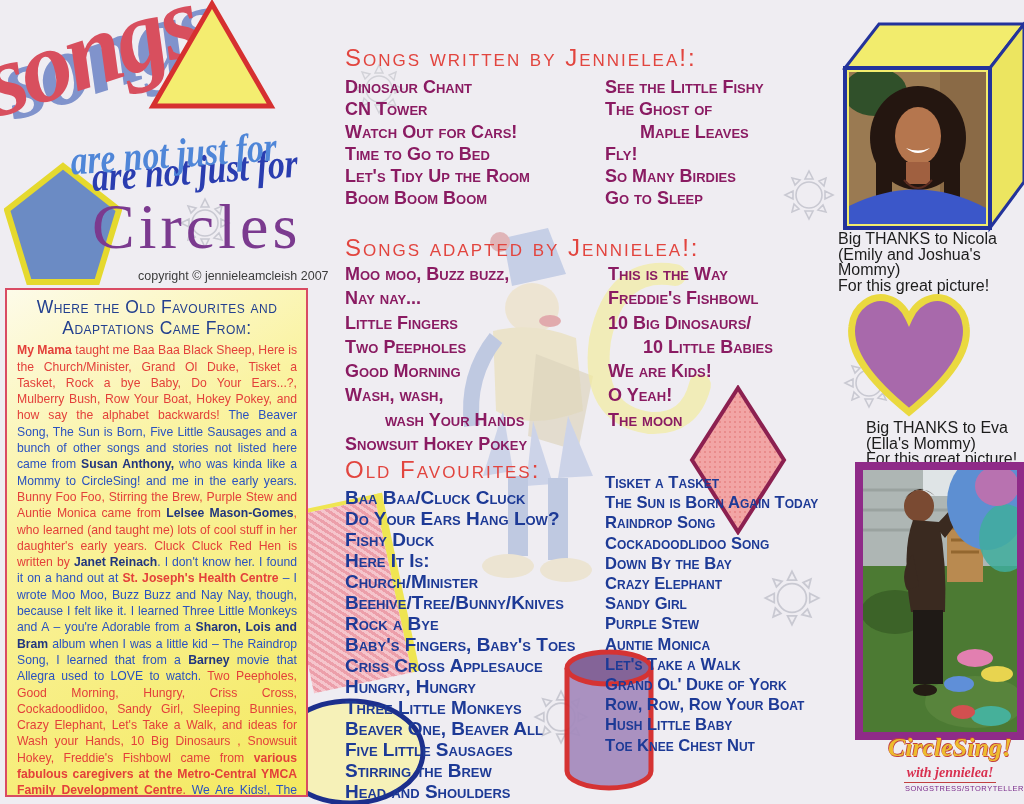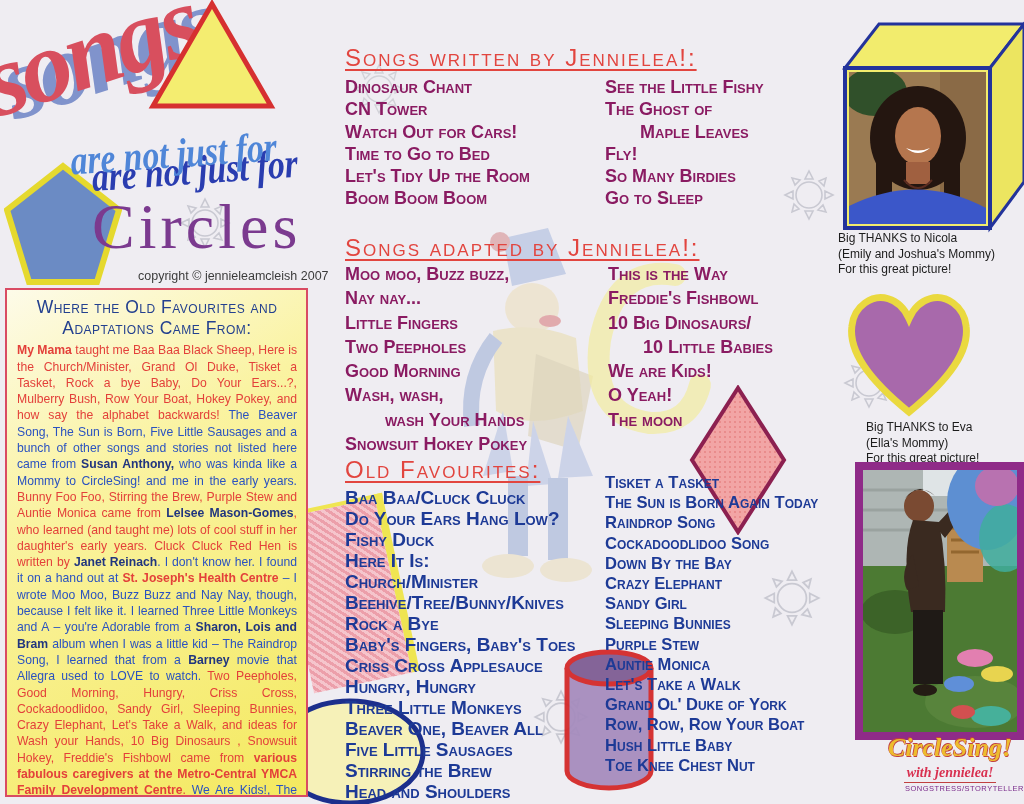--- a/index.html
+++ b/index.html
@@ -16,41 +16,41 @@
   .songs-front{left:0;top:0;color:#d84f5e;}
   .mid-wrap{left:72px;top:126px;width:300px;height:100px;transform:rotate(-4deg);z-index:2;}
   .mid-wrap span{position:absolute;font:italic 700 41px "Liberation Serif",serif;transform:scaleX(.82);transform-origin:left;white-space:nowrap;}
   .mid-back{left:20px;top:18px;color:#2a3db0;}
   .mid-front{left:0;top:0;color:#4f86d8;}
   .circles-word{left:92px;top:190px;font:400 64px "Liberation Serif",serif;letter-spacing:4px;color:#7b3a8f;z-index:2;}
   .copyright{left:138px;top:269px;font-size:12.5px;color:#3c3c3c;z-index:2;}
 
   
   .sec-heading{font-variant:small-caps;font-size:24px;letter-spacing:2px;color:#e2453f;
-               text-decoration:underline;text-underline-offset:3px;white-space:nowrap;z-index:2;}
+               text-underline-offset:3px;white-space:nowrap;z-index:2;}
   .songcol{z-index:2;}
   .song{font-variant:small-caps;font-weight:bold;white-space:pre;}
   .purple .song{color:#8a1b62;font-size:18px;line-height:22.3px;}
   .adapted .song{line-height:24.3px;}
   .navy .song{color:#1d3a96;}
   .of1 .song{font-size:19px;line-height:21px;}
   .of2 .song{font-size:16.6px;line-height:20.2px;}
 
   
   .origins-box{left:5px;top:288px;width:303px;height:509px;z-index:1;box-sizing:border-box;
     background:linear-gradient(150deg,#fdfbe9 0%,#faf3a2 35%,#f4e95f 100%);
     border:2px solid #d94b63;padding:7px 9px 6px 10px;overflow:hidden;}
   .origins-heading{font-variant:small-caps;font-weight:normal;font-size:17.5px;line-height:1.18;
     color:#23408f;letter-spacing:.5px;margin-bottom:4px;text-align:center;}
   .origins-text{font-size:12.2px;line-height:16.3px;text-align:justify;}
   .seg.r{color:#e3403a;} .seg.rb{color:#e3403a;font-weight:bold;}
   .seg.b{color:#2a52c0;} .seg.bb{color:#20357f;font-weight:bold;}
 
   
-  .caption{font-size:12px;line-height:15.5px;color:#1c1c1c;z-index:2;}
+  .caption{font-size:16px;line-height:15.5px;color:#1c1c1c;z-index:2;}
   .logo-wrap{left:876px;top:733px;width:148px;z-index:3;text-align:center;}
   .logo-name{font:italic 700 26px "Liberation Serif",serif;color:#edbc2e;white-space:nowrap;
     text-shadow:.6px .6px 0 #c04040,-.6px -.6px 0 #c04040;}
   .logo-sub{font:italic 700 14px "Liberation Serif",serif;color:#d83050;margin-top:-6px;
     border-bottom:1px solid #c04040;display:inline-block;padding:0 3px 1px;}
   .logo-tag{font-size:7.5px;letter-spacing:.5px;color:#7a2a8a;text-align:right;margin-top:1px;}
 
   
   .pink-square{left:294px;top:502px;width:100px;height:178px;transform:rotate(-12deg);
     background:repeating-linear-gradient(45deg,#f6c3ca 0 3px,#ec9ba7 3px 6px);
@@ -211,21 +211,20 @@
       <div class="song">Head and Shoulders</div>
     </div>
   <div class="abs songcol navy of2" style="left:605px;top:473px">
       <div class="song">Tisket a Tasket</div>
       <div class="song">The Sun is Born Again Today</div>
       <div class="song">Raindrop Song</div>
       <div class="song">Cockadoodlidoo Song</div>
       <div class="song">Down By the Bay</div>
       <div class="song">Crazy Elephant</div>
       <div class="song">Sandy Girl</div>
-      <div class="song">Sleeping Bunnies</div>
       <div class="song">Purple Stew</div>
       <div class="song">Auntie Monica</div>
       <div class="song">Let's Take a Walk</div>
       <div class="song">Grand Ol' Duke of York</div>
       <div class="song">Row, Row, Row Your Boat</div>
       <div class="song">Hush Little Baby</div>
       <div class="song">Toe Knee Chest Nut</div>
     </div>
 
   <div class="abs origins-box">

